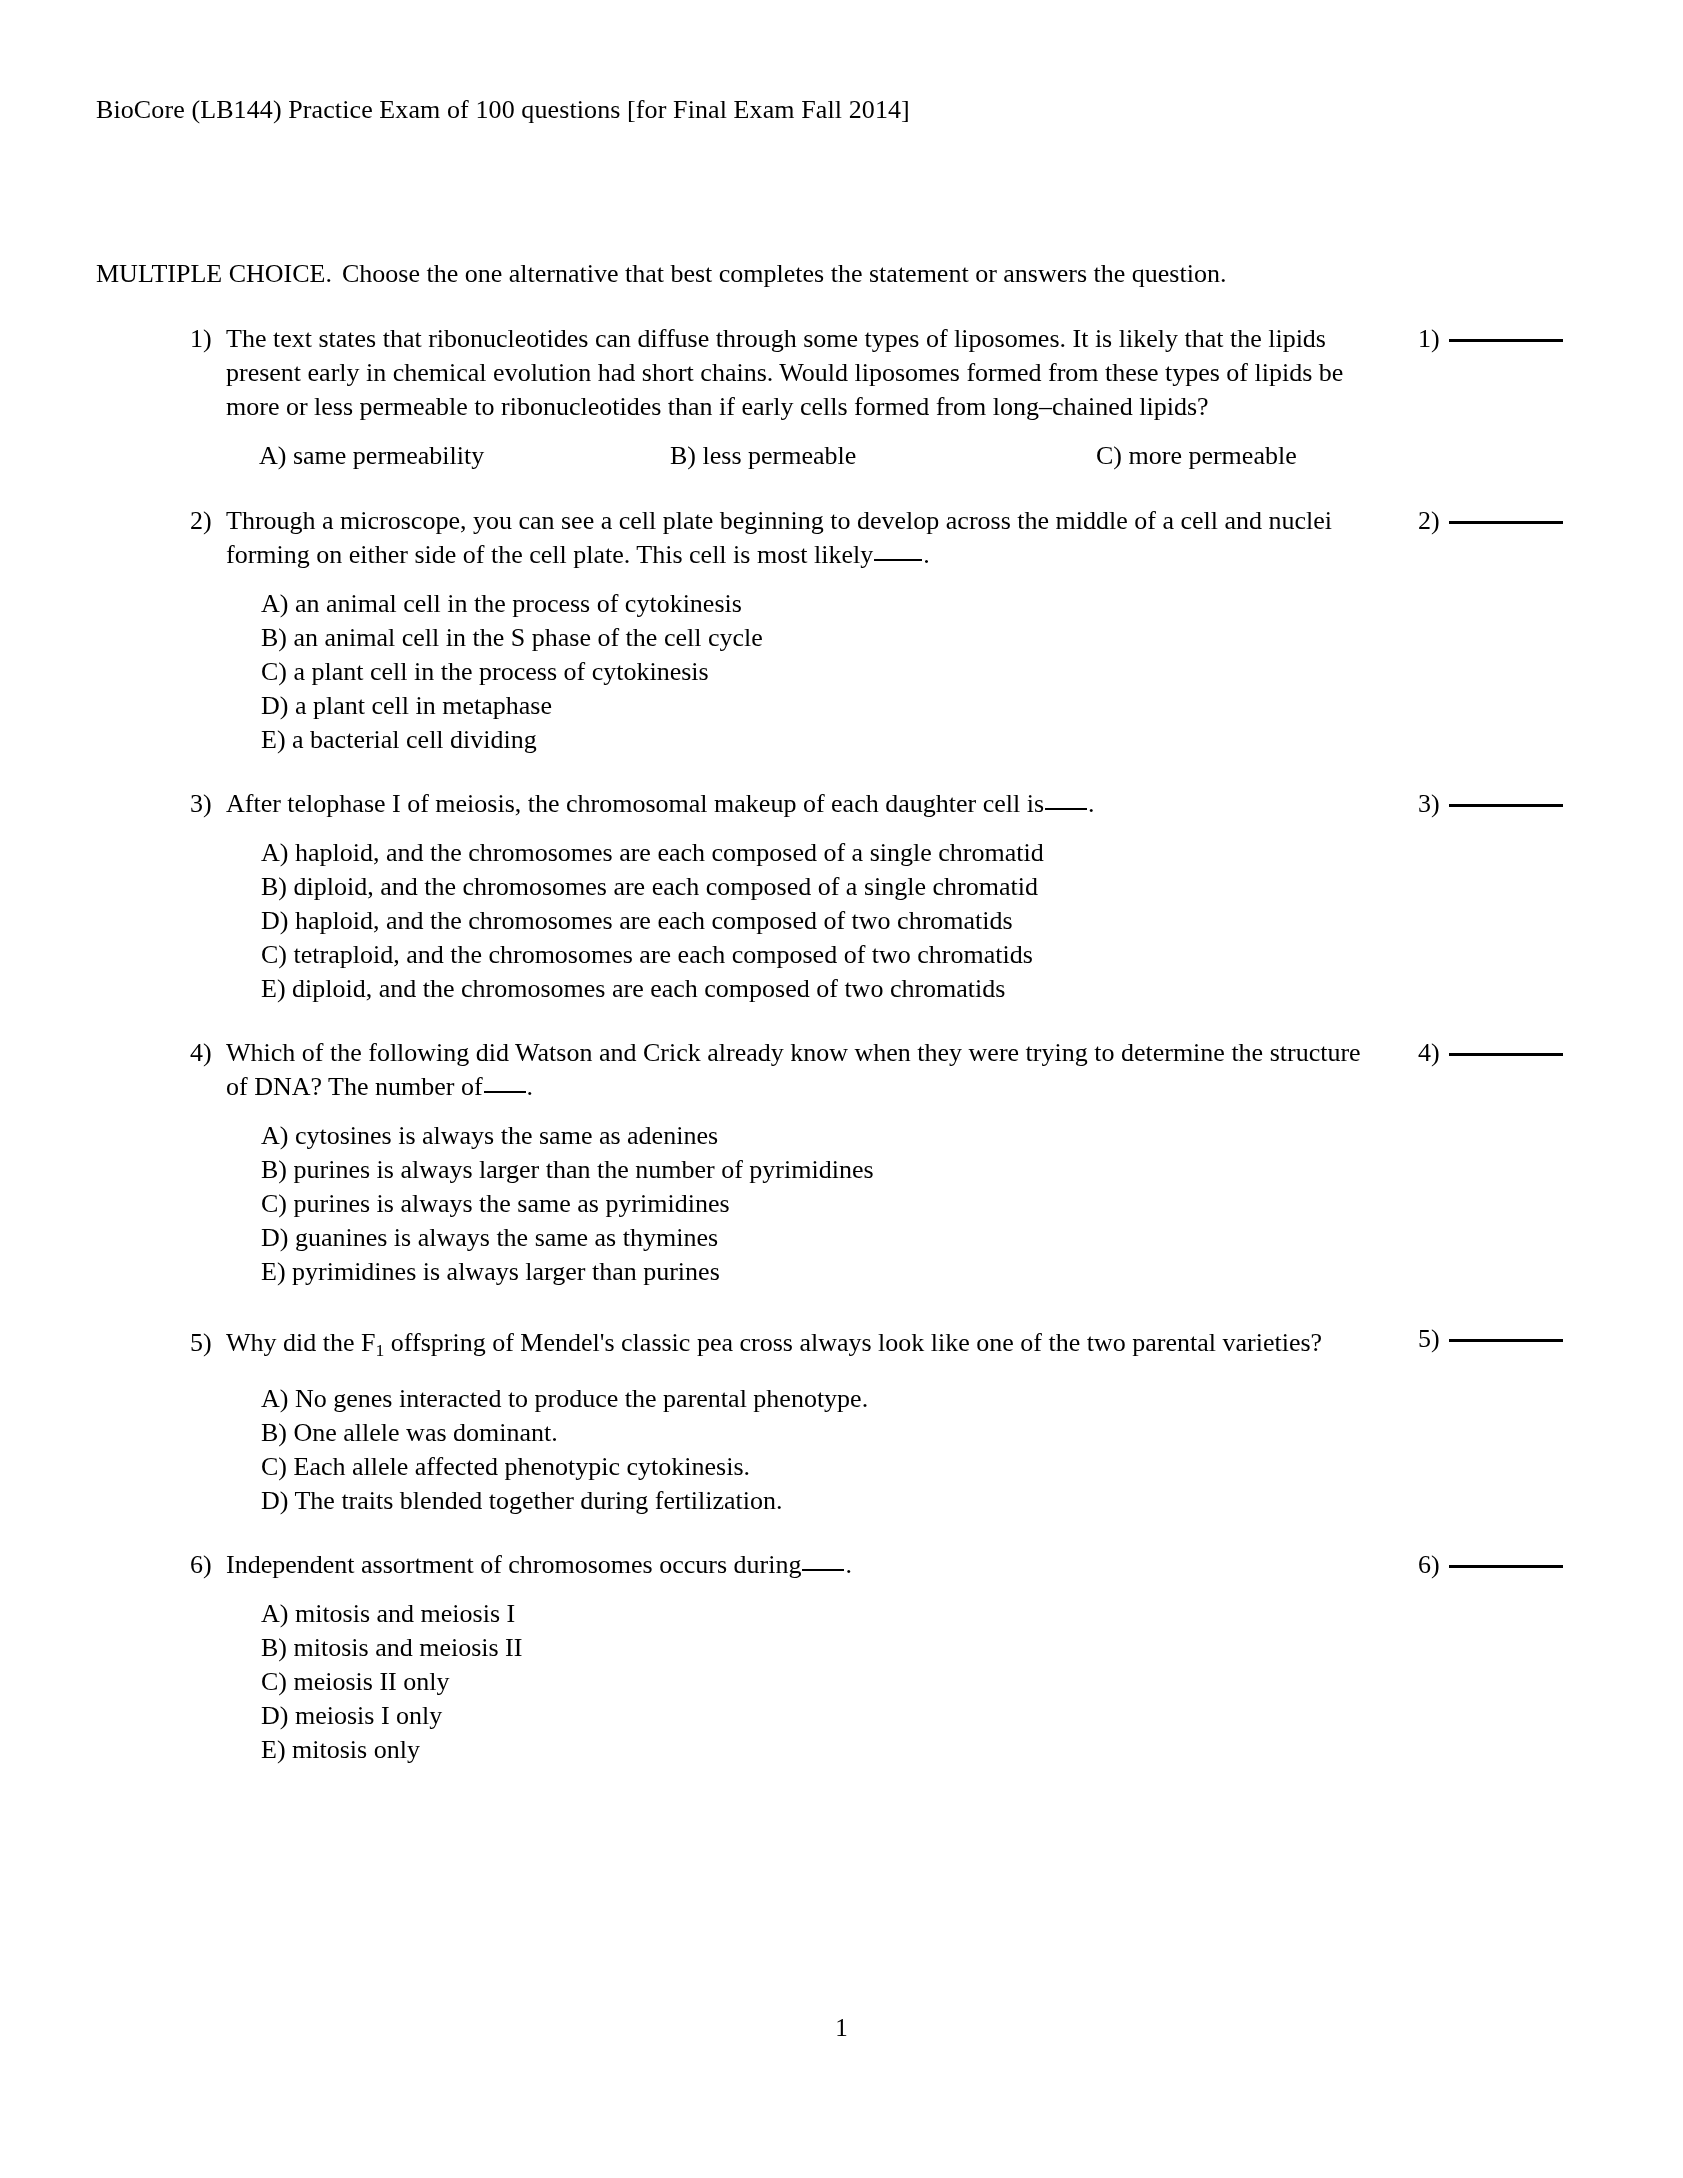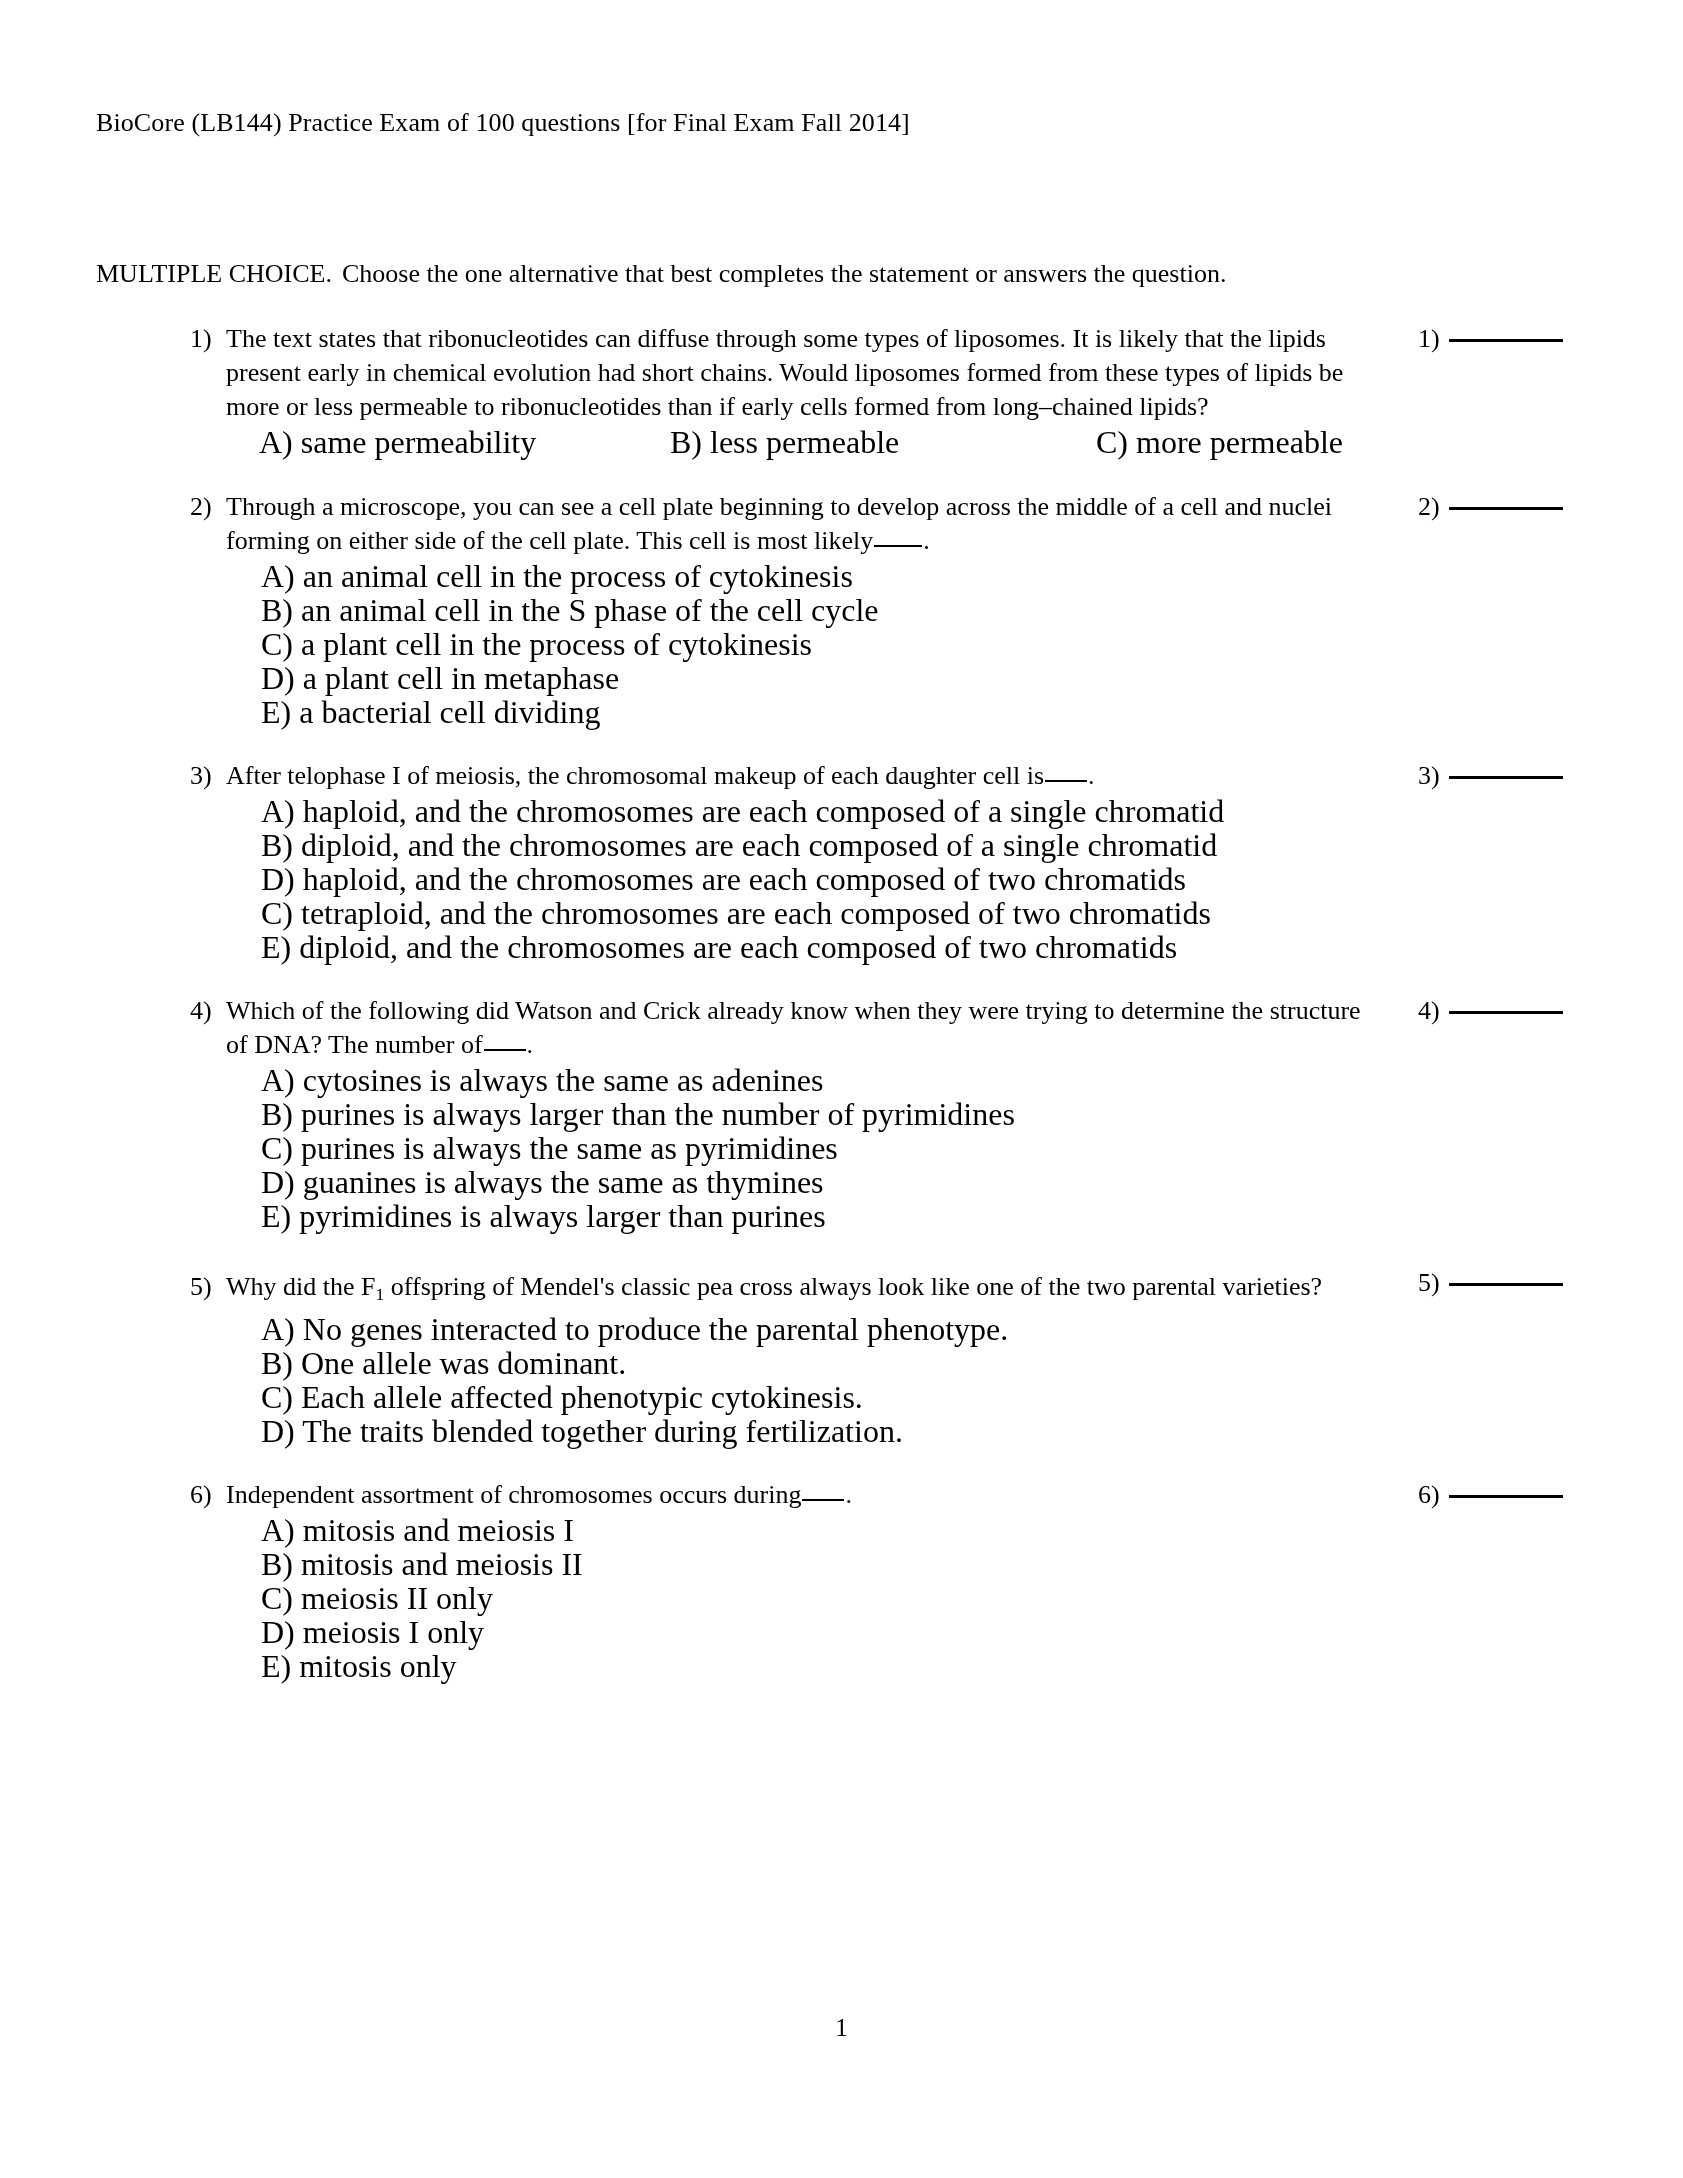--- a/index.html
+++ b/index.html
@@ -17,21 +17,21 @@
     height: 2178px;
     background: #ffffff;
     overflow: hidden;
     box-sizing: border-box;
   }
 
   
   .doc-header {
     position: absolute;
     left: 96px;
-    top: 108px;
+    top: 95px;
     font-size: 26px;
     letter-spacing: 0.1px;
     white-space: nowrap;
     text-align: center;
   }
 
   
   .instruction {
     position: absolute;
     left: 96px;
@@ -81,23 +81,23 @@
   }
   .blank-inline.wide { width: 48px; }
   sub {
     font-size: 0.68em;
     vertical-align: -0.28em;
     line-height: 0;
   }
 
   
   .options {
-    margin-top: 1px;
+    margin-top: 15px;
     padding-left: 71px;
-    font-size: 32px;
+    font-size: 26px;
     line-height: 34px;
   }
   .options .opt {
     display: block;
     white-space: nowrap;
   }
   .options.inline {
     padding-left: 69px;
     position: relative;
     height: 35px;

